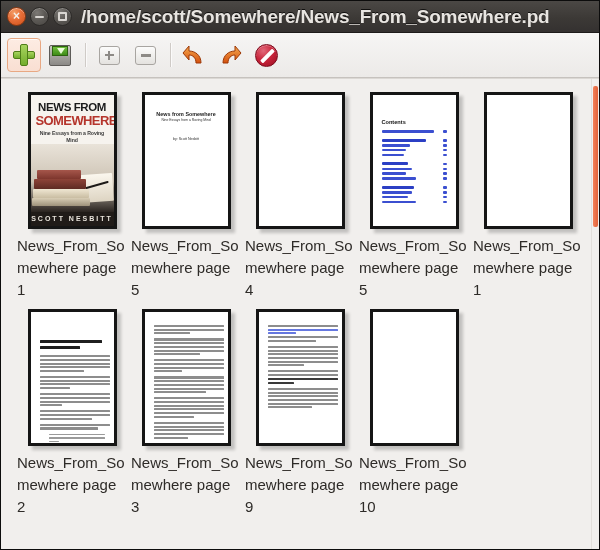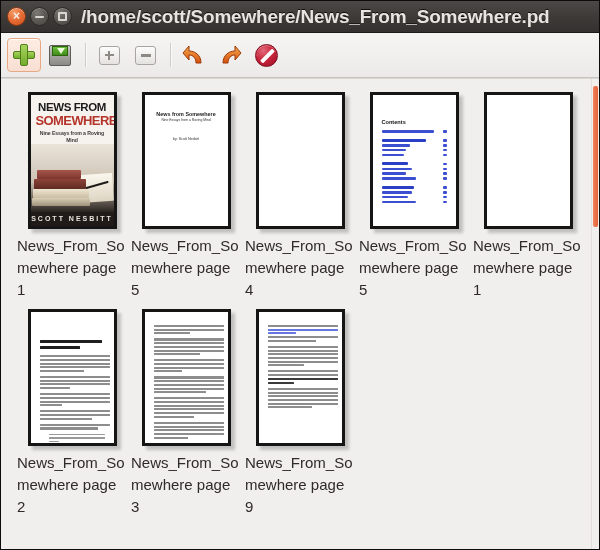--- a/index.html
+++ b/index.html
@@ -554,20 +554,26 @@
                 <div class="ln" style="width:70px"></div>
                   <div class="ln" style="width:44px"></div>
               </div>
 
             </div>
           </div>
         </div>
         <div class="caption">News_From_Somewhere page 9</div>
       </div>
 
+      <div class="cell">
+        <div class="thumb-wrap">
+          <div class="page"></div>
+        </div>
+        <div class="caption">News_From_Somewhere page 10</div>
+      </div>
 
     </div>
 
     <div class="scroll-track">
       <div class="scroll-thumb" style="height: 141px; top: 7px;"></div>
     </div>
   </div>
 
 </div>
 

